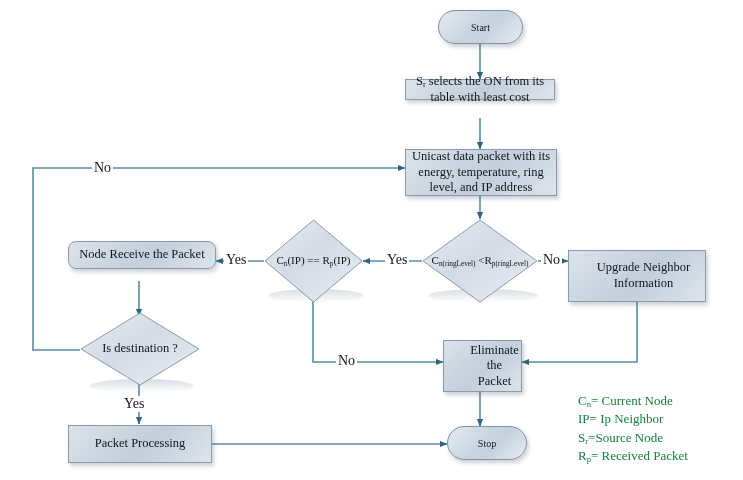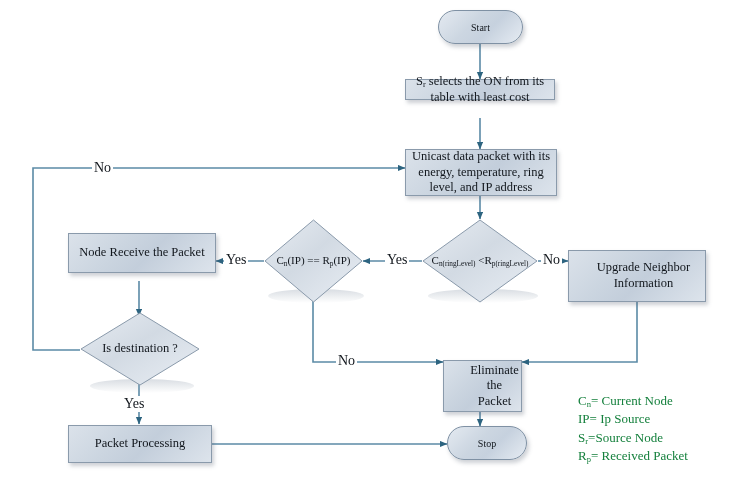--- a/index.html
+++ b/index.html
@@ -177,39 +177,39 @@
     </defs>
     <polygon points="49.5,1 98,42 49.5,83 1,42" fill="url(#dg2)" stroke="#8a9aab" stroke-width="1"></polygon>
   </svg>
   <div class="dec-label">C<sub>n</sub>(IP) == R<sub>p</sub>(IP)</div>
 </div>
 
 <div class="node proc" style="left:568px; top:250px; width:138px; height:52px;padding-left:17px;">
   <span>Upgrade Neighbor Information</span>
 </div>
 
-<div class="node proc" style="left:68px; top:233px; width:148px; height:40px;">
+<div class="node proc" style="left:68px; top:241px; width:148px; height:28px;border-radius:8px;">
   <span>Node Receive the Packet</span>
 </div>
 
 <div class="dec-wrap" style="left:80px; top:312px; width:120px; height:74px;">
   <svg class="dec-shape" viewBox="0 0 120 74" xmlns="http://www.w3.org/2000/svg">
     <defs>
       <linearGradient id="dg3" x1="0" y1="0" x2="1" y2="1">
         <stop offset="0%" stop-color="#e7ecf2"></stop>
         <stop offset="45%" stop-color="#d2dae3"></stop>
         <stop offset="100%" stop-color="#e9eef4"></stop>
       </linearGradient>
     </defs>
     <polygon points="60,1 119,37 60,73 1,37" fill="url(#dg3)" stroke="#8a9aab" stroke-width="1"></polygon>
   </svg>
   <div class="dec-label" style="font-size:12.5px;">Is destination ?</div>
 </div>
 
-<div class="node proc" style="left:443px; top:360px; width:79px; height:52px;padding-left:28px;">
+<div class="node proc" style="left:443px; top:340px; width:79px; height:52px;padding-left:28px;">
   <span>Eliminate the Packet</span>
 </div>
 
 <div class="node proc" style="left:68px; top:425px; width:144px; height:38px;">
   <span>Packet Processing</span>
 </div>
 
 <div class="node term" style="left:447px; top:426px; width:80px; height:34px;">
   <span>Stop</span>
 </div>
@@ -221,16 +221,16 @@
 <div class="edge-label" style="left:385px; top:252px;">Yes</div>
 
 <div class="edge-label" style="left:541px; top:252px;">No</div>
 
 <div class="edge-label" style="left:336px; top:353px;">No</div>
 
 <div class="edge-label" style="left:122px; top:396px;">Yes</div>
 
 <div class="legend" style="left:578px; top:392px;">
   <div>C<sub>n</sub>= Current Node</div>
-  <div>IP= Ip Source</div>
+  <div>IP= Ip Neighbor</div>
   <div>S<sub>r</sub>=Source Node</div>
   <div>R<sub>p</sub>= Received Packet</div>
 </div>
 
 </body></html>

